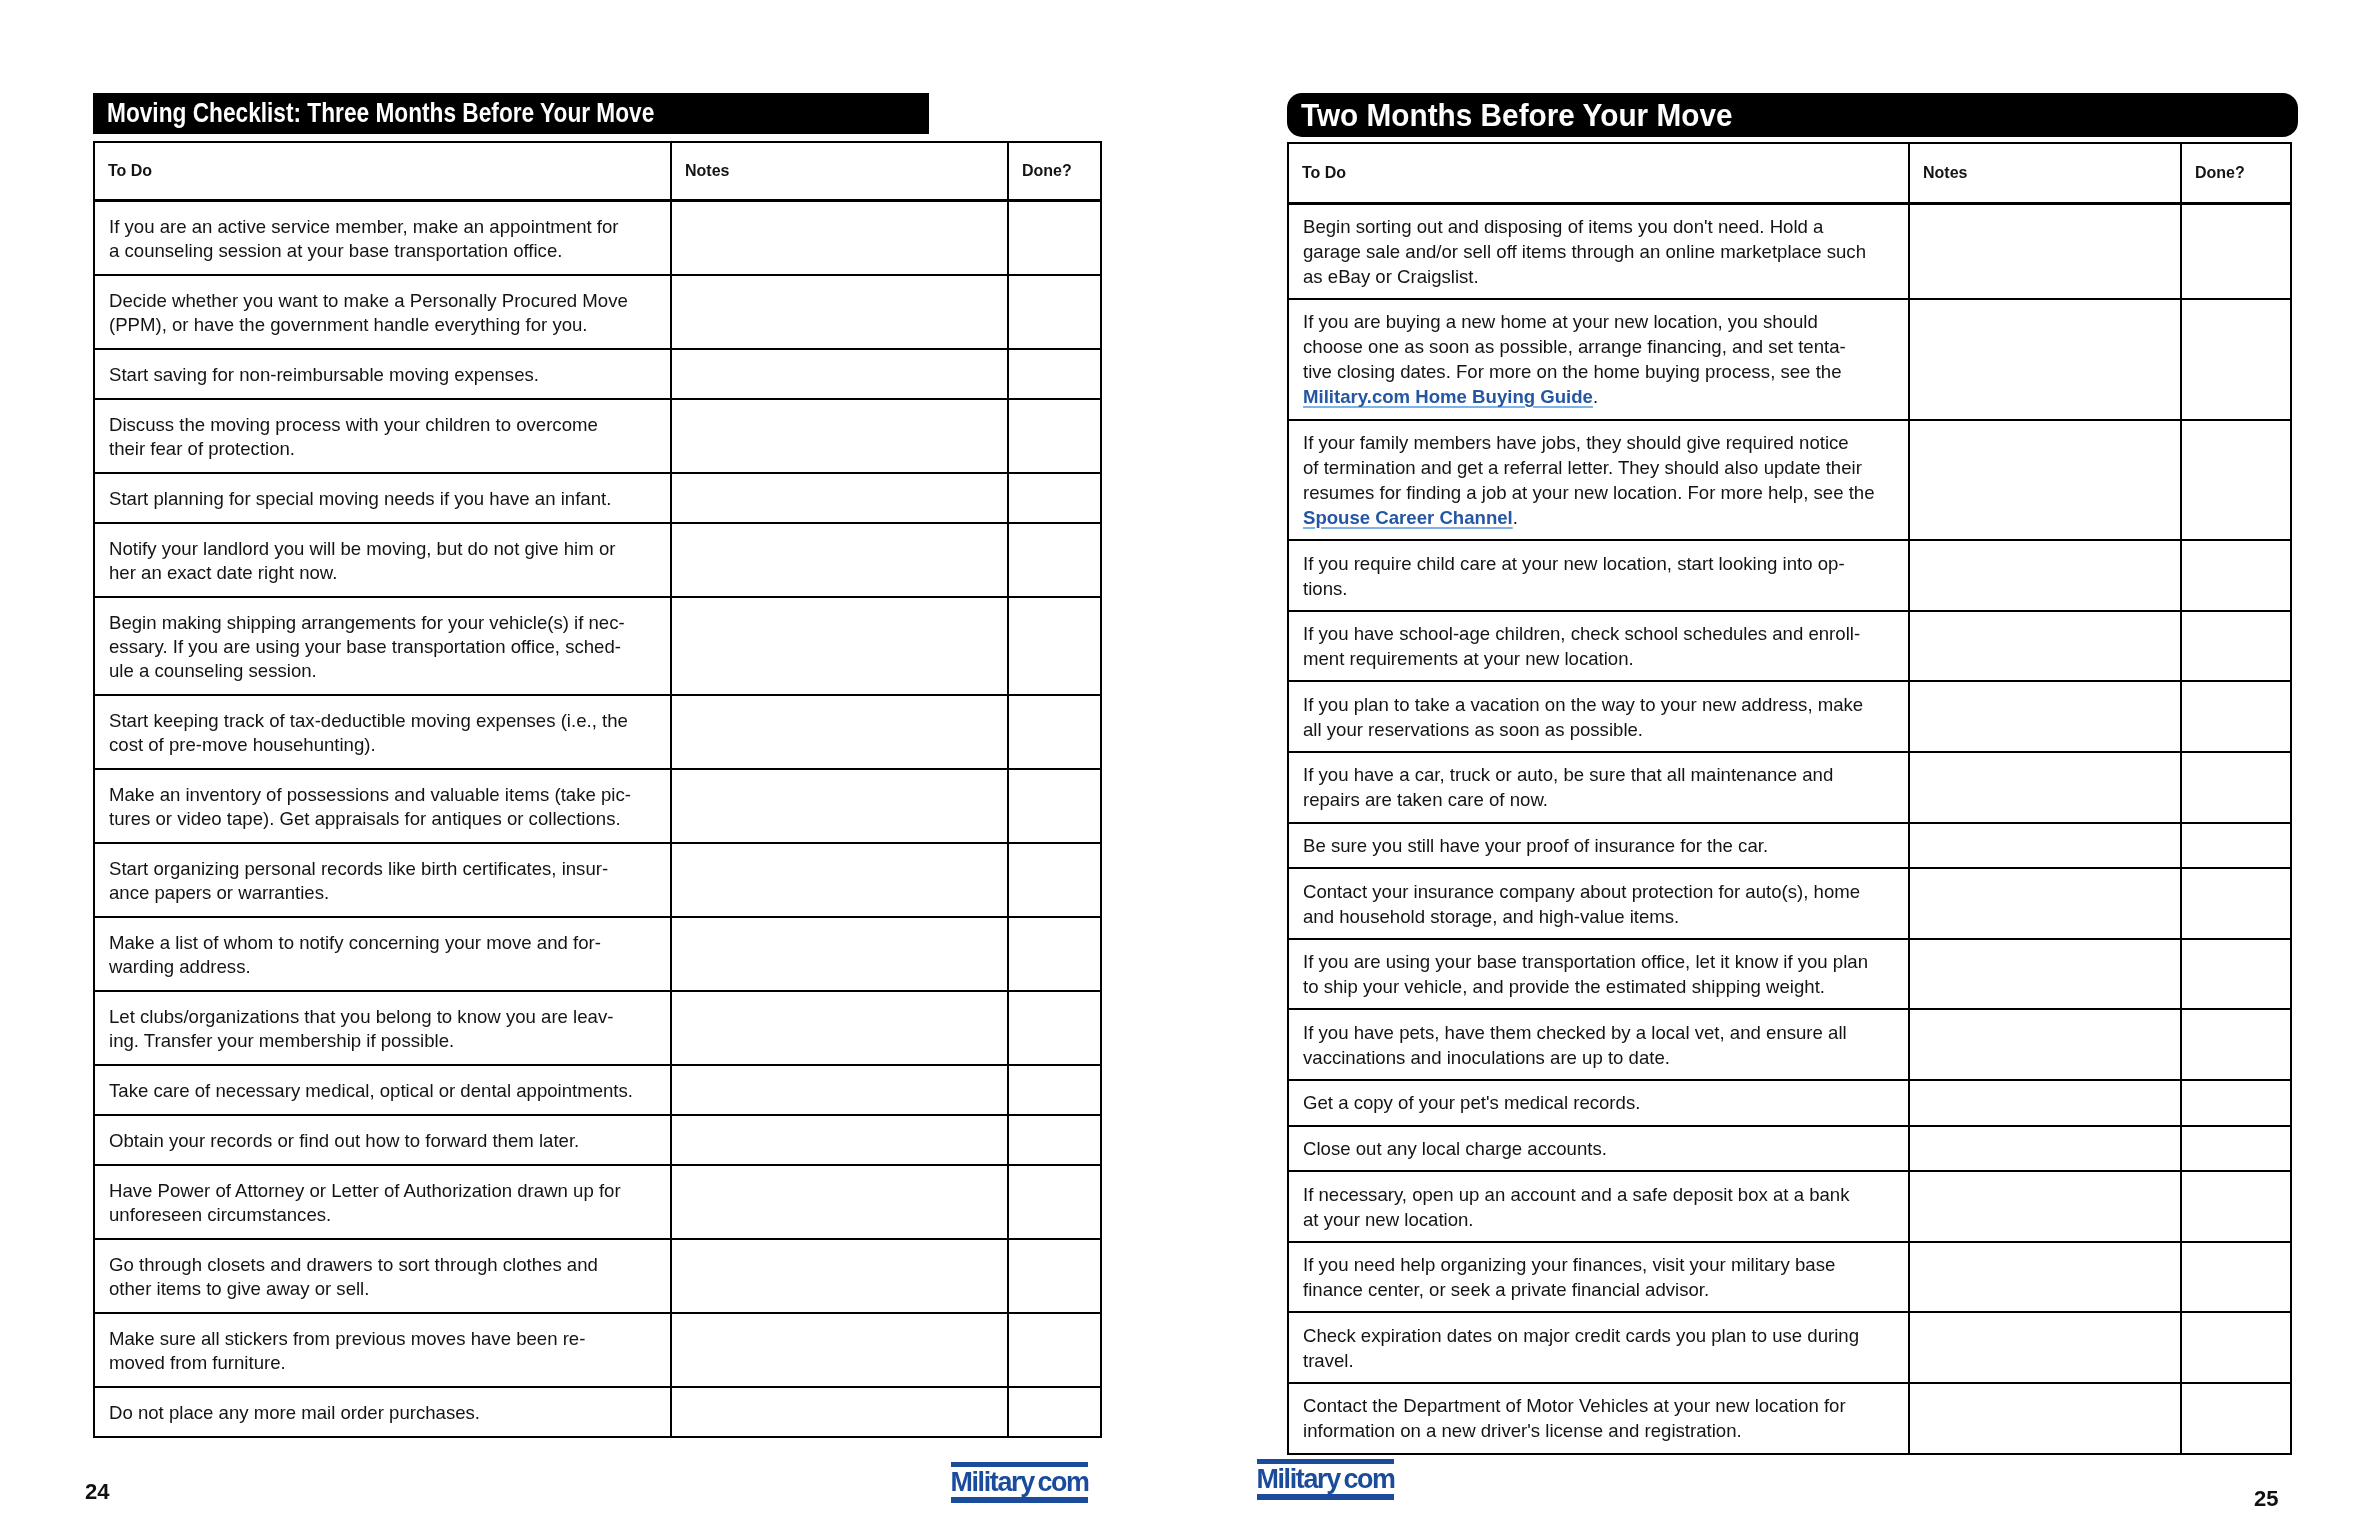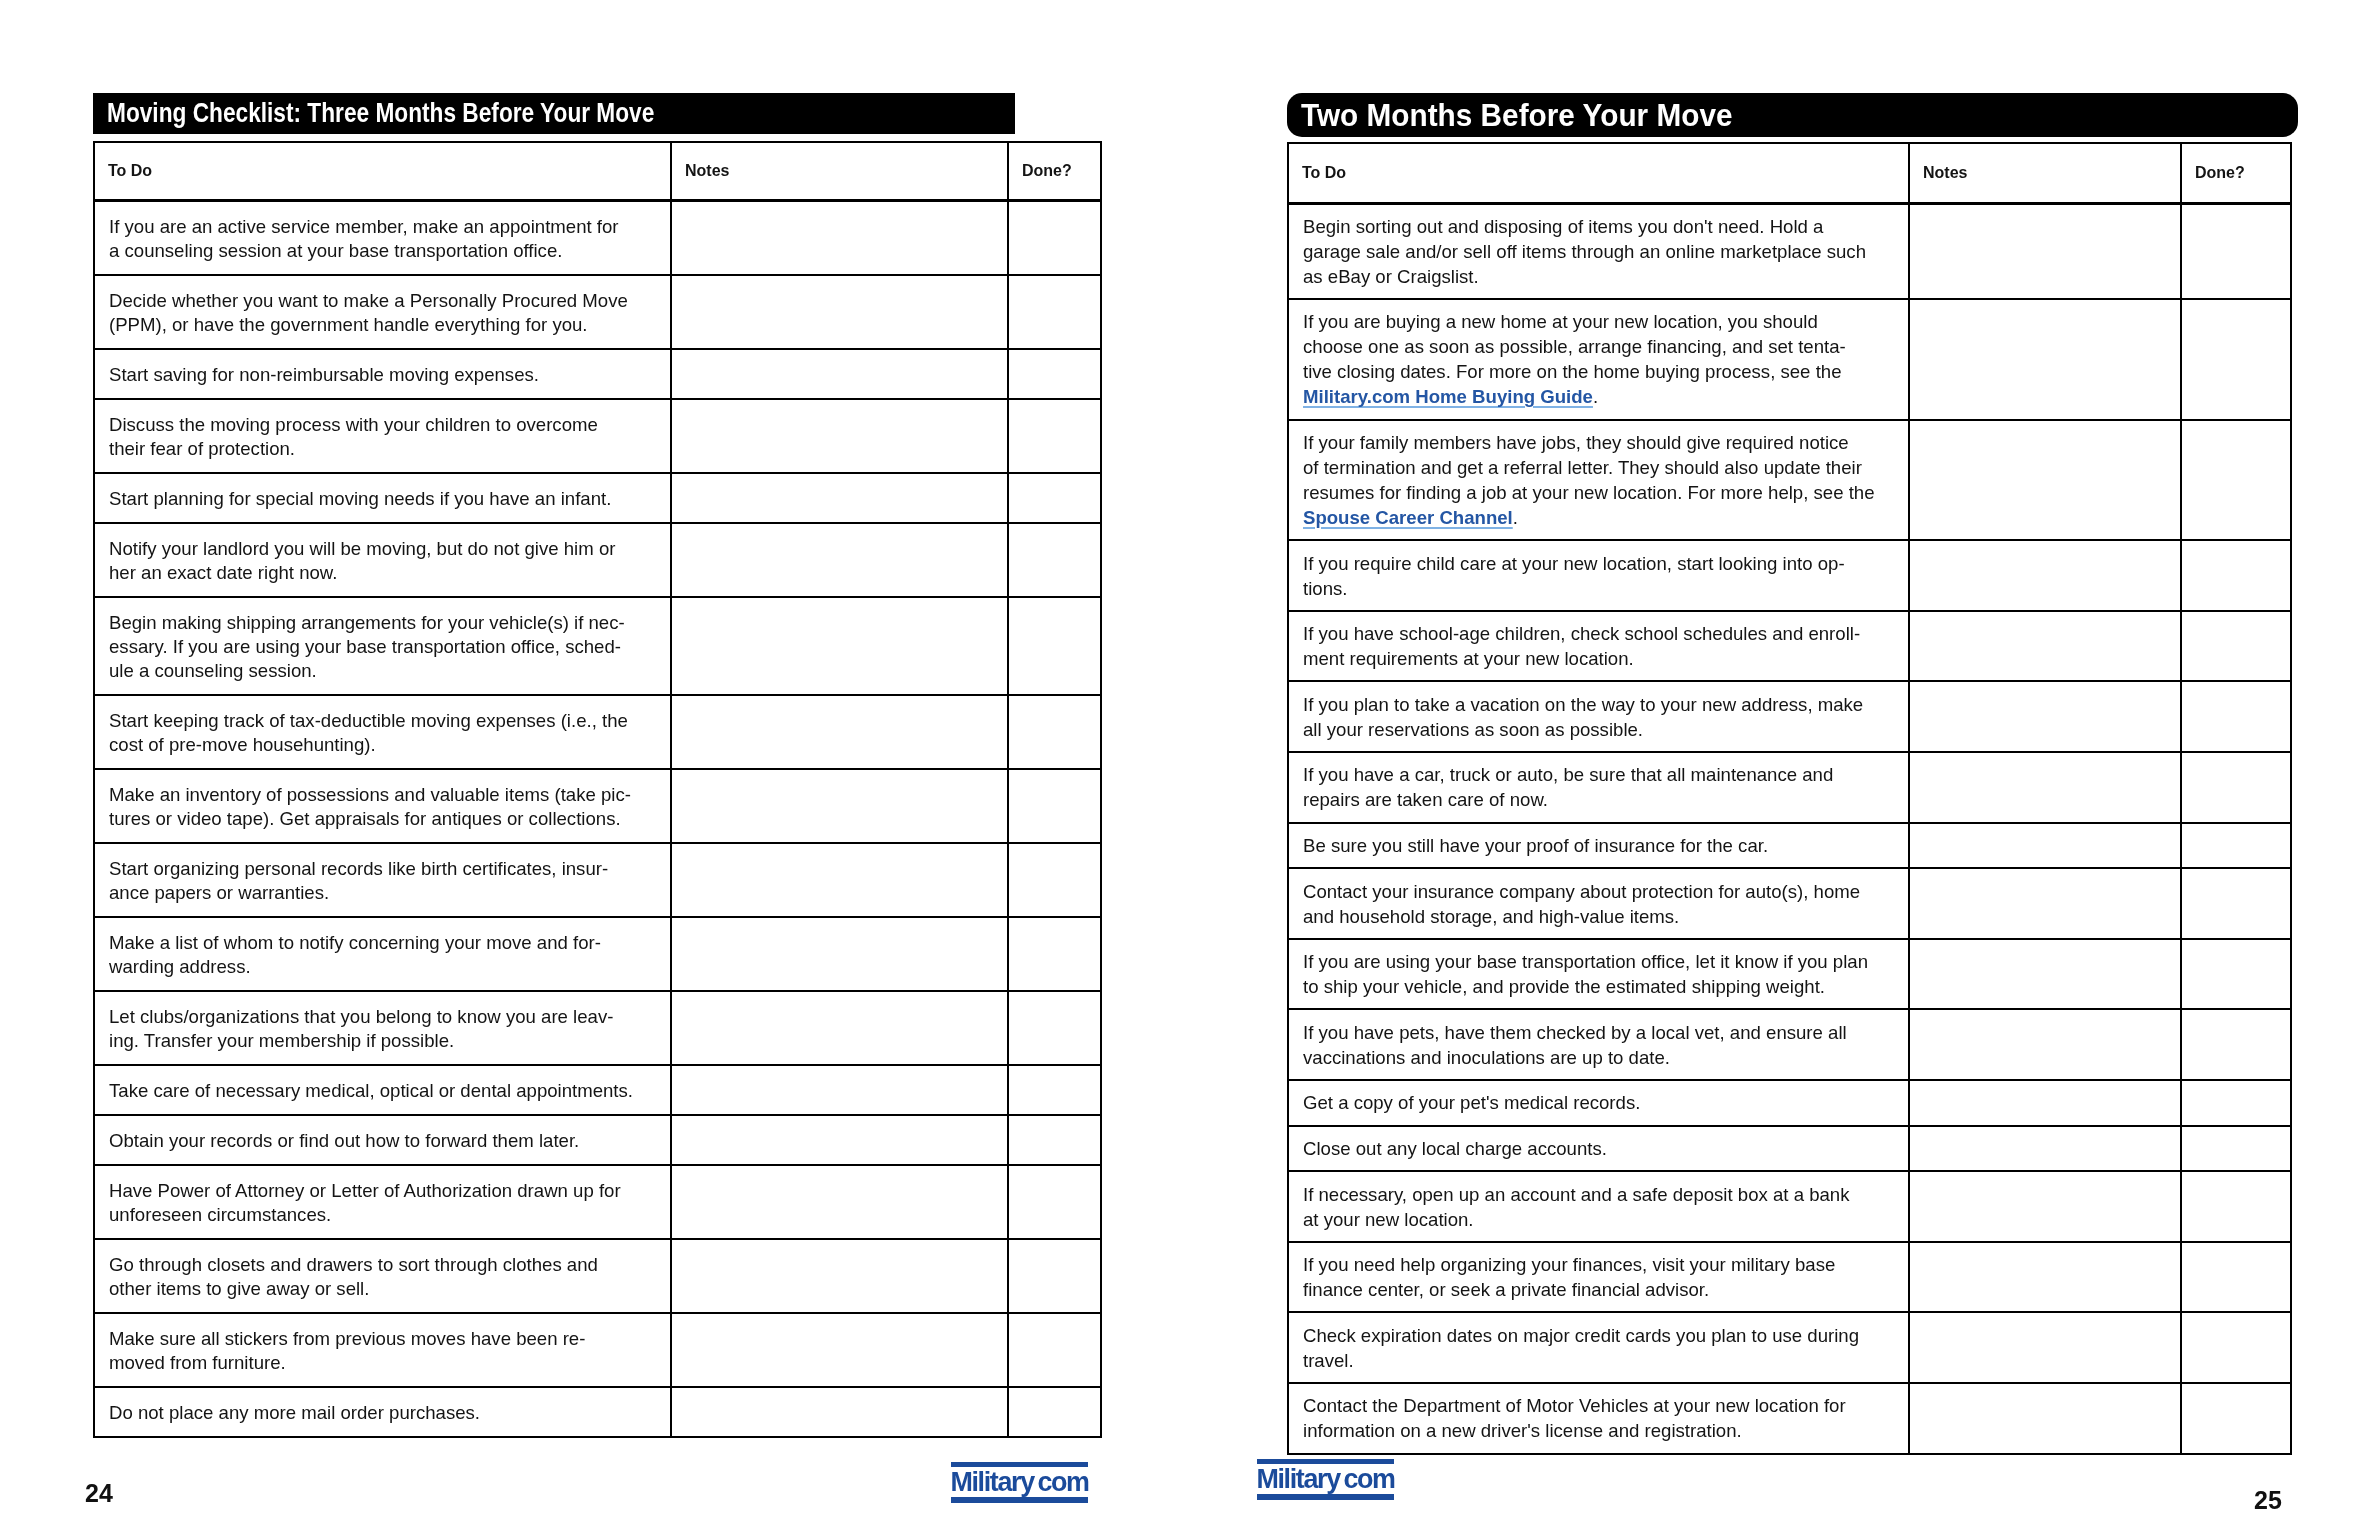--- a/index.html
+++ b/index.html
@@ -10,21 +10,21 @@
   html,body{margin:0;padding:0;}
   body{background:#ffffff;font-family:"Liberation Sans", sans-serif;}
   #canvas{position:relative;width:2375px;height:1536px;background:#ffffff;overflow:hidden;}
 
   
   .title-bar{
     position:absolute;height:43px;background:var(--bar-black);color:#ffffff;
     font-weight:bold;display:flex;align-items:center;box-sizing:border-box;
     padding-left:14px;white-space:nowrap;
   }
-  #bar-left{left:93px;top:93px;width:922px;height:41px;}
+  #bar-left{left:93px;top:93px;width:836px;height:41px;}
   #bar-left .bar-text{font-size:27px;transform:scaleX(0.84);transform-origin:left center;letter-spacing:0px;}
   #bar-right{left:1287px;top:93px;width:1011px;height:44px;border-radius:15px;}
   #bar-right .bar-text{font-size:32px;transform:scaleX(0.93);transform-origin:left center;}
 
   
   table.checklist{
     position:absolute;border-collapse:collapse;table-layout:fixed;
     background:#ffffff;
   }
   #table-left{left:93px;top:141px;width:1006px;}
@@ -46,21 +46,21 @@
   #table-right td{padding:9.3px 11px 9.3px 14px;line-height:25px;}
 
   .doc-link{
     color:var(--link);font-weight:bold;
     text-decoration:underline;text-decoration-color:var(--link-underline);
     text-decoration-thickness:2.3px;text-underline-offset:2.8px;
     cursor:pointer;
   }
 
   
-  .page-num{position:absolute;font-size:25px;font-weight:bold;color:#111;}
+  .page-num{position:absolute;font-size:22px;font-weight:bold;color:#111;}
   #pn-left{left:85px;top:1479px;}
   #pn-right{left:2254px;top:1486px;}
 
   .logo{position:absolute;width:137px;display:flex;flex-direction:column;justify-content:flex-end;}
   #logo-left{left:951px;top:1462px;}
   #logo-right{left:1257px;top:1459px;}
   .logo .logo-bar-top{height:4.6px;background:var(--logo-blue);}
   .logo .logo-text{
     display:flex;align-items:baseline;justify-content:center;
     color:var(--logo-blue);font-weight:bold;font-size:28px;line-height:30px;

